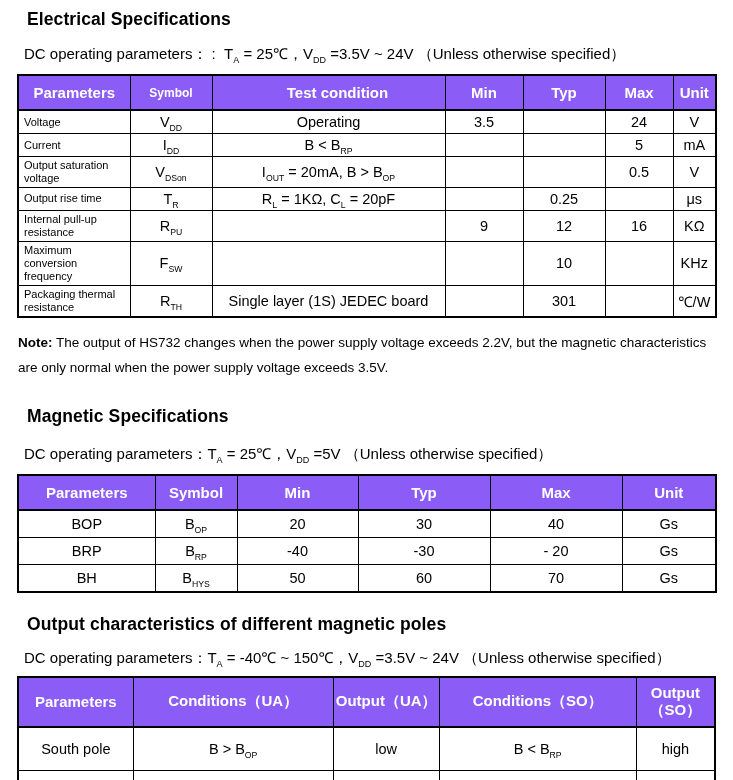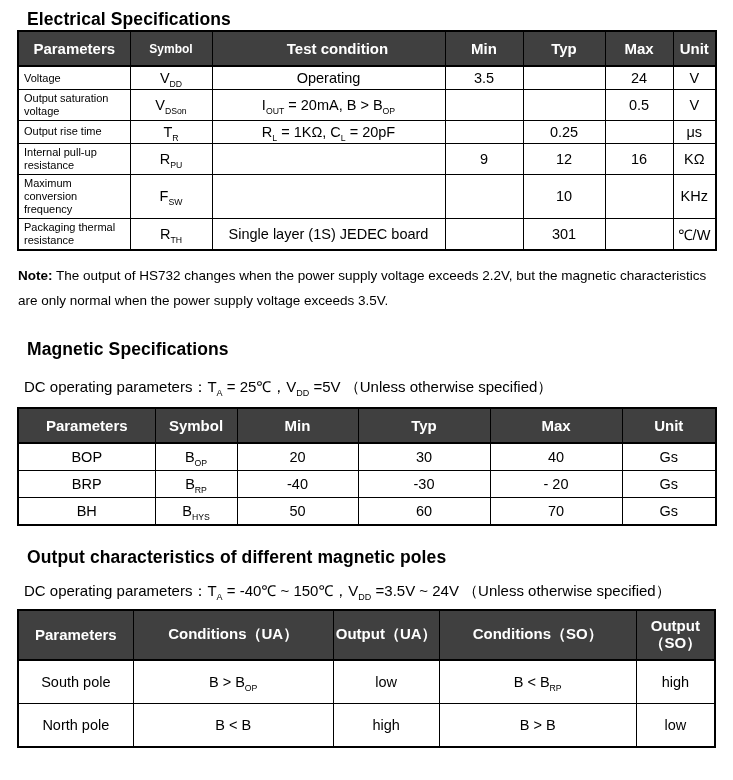--- a/index.html
+++ b/index.html
@@ -26,21 +26,21 @@
   }
   sub { font-size: 0.6em; line-height: 0; }
 
   table {
     border-collapse: collapse;
     table-layout: fixed;
     width: 699px;
     border: 2.5px solid #000;
   }
   th {
-    background: #404040;
+    background: #8b5cf6;
     color: #ffffff;
     font-weight: bold;
     font-size: 15px;
     border: 1px solid #000;
     padding: 8px 2px;
     text-align: center;
   }
   thead tr { border-bottom: 2px solid #000; }
   td {
     border: 1px solid #000;
@@ -94,20 +94,21 @@
   .sec-magnetic p.dc-line { margin-top: 16px; }
   .sec-output   p.dc-line { margin-top: 12px; margin-bottom: 8px; }
 </style>
 </head>
 <body>
 
 <div class="page">
 
   <section class="sec-electrical">
     <h2 class="section-title">Electrical Specifications</h2>
+    <p class="dc-line">DC operating parameters：&nbsp;:&nbsp;&nbsp;T<sub>A</sub> = 25℃，V<sub>DD</sub> =3.5V ~ 24V （Unless otherwise specified）</p>
     <table class="tbl1">
         <thead>
           <tr>
             <th>Parameters</th>
             <th>Symbol</th>
             <th>Test condition</th>
             <th>Min</th>
             <th>Typ</th>
             <th>Max</th>
             <th>Unit</th>
@@ -117,20 +118,29 @@
           <tr>
             <td>Voltage</td>
             <td>V<sub>DD</sub></td>
             <td>Operating</td>
             <td>3.5</td>
             <td></td>
             <td>24</td>
             <td>V</td>
           </tr>
           <tr>
+            <td>Current</td>
+            <td>I<sub>DD</sub></td>
+            <td>B &lt; B<sub>RP</sub></td>
+            <td></td>
+            <td></td>
+            <td>5</td>
+            <td>mA</td>
+          </tr>
+          <tr>
             <td>Output saturation voltage</td>
             <td>V<sub>DSon</sub></td>
             <td>I<sub>OUT</sub> = 20mA, B &gt; B<sub>OP</sub></td>
             <td></td>
             <td></td>
             <td>0.5</td>
             <td>V</td>
           </tr>
           <tr>
             <td>Output rise time</td>

